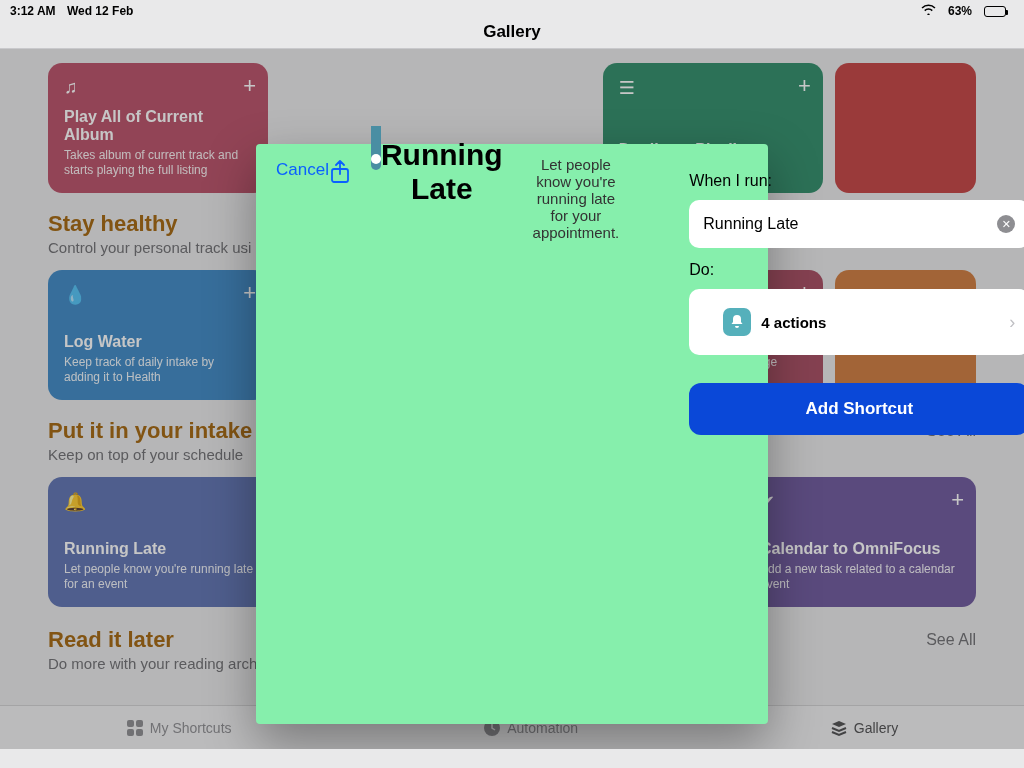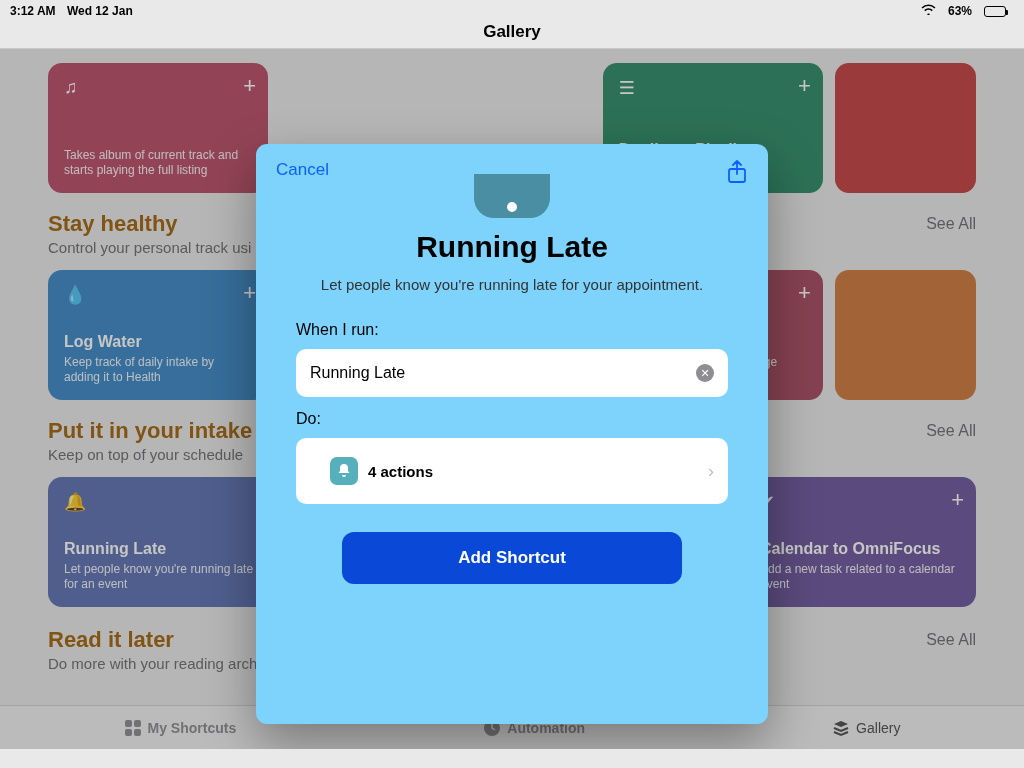--- a/index.html
+++ b/index.html
@@ -28,27 +28,27 @@
 .card .desc { font-size:12px; opacity:0.92; line-height:1.3; }
 
 .row1 .c1 { background:#b84c64; } .row1 .c4 { background:#2a8a66; } .row1 .c5 { background:#c23d3d; width:20px; min-width:20px; padding:0; }
 .row2 .c1 { background:#3a86c4; } .row2 .c4 { background:#a5475e; } .row2 .c5 { background:#ce7839; width:20px; min-width:20px; padding:0;}
 .row3 .c1 { background:#5a6fb0; } .row3 .c4 { background:#6a549a; }
 
 
 .cards-row .spacer { flex:2.2; }
 
 .tabbar { position:absolute; bottom:0; left:0; right:0; height:44px; background: rgba(240,240,242,0.95); display:flex; justify-content:space-around; align-items:center; font-size:14px; color:#8a8a8e; border-top:1px solid #d0d0d2; }
-.tabbar .tab { display:flex; align-items:center; gap:6px;font-weight:bold; }
+.tabbar .tab { display:flex; align-items:center; gap:6px; }
 .tabbar .tab.active { color:#4a4a4c; font-weight:500; }
 .tabbar svg, .tabbar .ticon { width:18px; height:18px; }
 
 
 .dim { position:absolute; inset:0; background: rgba(50,50,50,0.28); }
-.modal { position:absolute; left:256px; top:95px; width:512px; height:580px; background:#7dd3fc; border-radius:11px; box-shadow: 0 20px 50px rgba(0,0,0,0.35); display:flex; flex-direction:column; }
+.modal { position:absolute; left:256px; top:95px; width:512px; height:580px; background:#86efac; border-radius:4px; box-shadow: 0 20px 50px rgba(0,0,0,0.35); display:flex; flex-direction:row; }
 .modal-head { display:flex; justify-content:space-between; padding:16px 20px 4px; }
 .modal-head .cancel { color:#0a60ff; font-size:17px; }
 .modal-head .share { color:#0a60ff; }
 .modal-icon { width:76px; height:44px; background:#4a8ea3; border-radius: 0 0 20px 20px; margin:0 auto; position:relative; top:-18px; display:flex; align-items:flex-end; justify-content:center; padding-bottom:6px; }
 .modal-icon .dot { width:10px; height:10px; background:#fff; border-radius:50%; }
 .modal h1 { text-align:center; font-size:30px; font-weight:800; color:#000; margin-top:-6px; }
 .modal .tagline { text-align:center; color:#333; font-size:15px; margin-top:12px; padding:0 30px; }
 .modal .form { padding: 28px 40px 0 40px; }
 .modal .form label { font-weight:400; font-size:16px; color:#000; display:block; margin-bottom:10px; }
 .field { background:#fff; border-radius:10px; height:48px; display:flex; align-items:center; padding:0 14px; justify-content:space-between; }
@@ -60,21 +60,21 @@
 .action-card .acts { font-weight:700; font-size:15px; color:#000; }
 .action-card .chev { color:#c0c0c4; font-size:18px; }
 .addbtn { display:block; margin:28px auto 0; width:340px; height:52px; background:#0a48d8; color:#fff; border:none; border-radius:12px; font-size:17px; font-weight:600; }
 </style>
 </head>
 <body>
 
 <div class="statusbar">
   <div class="left">
     <span>3:12 AM</span>
-    <span>Wed 12 Jan</span>
+    <span>Wed 12 Feb</span>
   </div>
   <div class="right">
     <span>
       <svg width="15" height="11" viewBox="0 0 15 11">
           <path d="M7.5 9.5a1.2 1.2 0 100 2.4 1.2 1.2 0 000-2.4zM4.3 7.2a4.5 4.5 0 016.4 0l1.1-1.1a6 6 0 00-8.6 0zM1.6 4.5a8.3 8.3 0 0111.8 0l1.1-1.1a9.9 9.9 0 00-14 0z" fill="#000"></path>
         </svg>
     </span>
     <span>63%</span>
     <span class="battery"><span class="fill"></span></span>
   </div>
@@ -82,20 +82,21 @@
 
 <div class="pagetitle">Gallery</div>
 <div class="divider"></div>
 
 <div class="content">
 
   <div class="cards-row row1">
     <div class="card c1">
       <div><span class="icon">♫</span><span class="plus">+</span></div>
       <div>
+        <div class="title">Play All of Current Album</div>
         <div class="desc">Takes album of current track and starts playing the full listing</div>
       </div>
     </div>
     <div class="spacer"></div>
     <div class="card c4">
       <div><span class="icon">☰</span><span class="plus">+</span></div>
       <div>
         <div class="title">Duplicate Playlist</div>
         <div class="desc">Make a copy of a playlist</div>
       </div>

